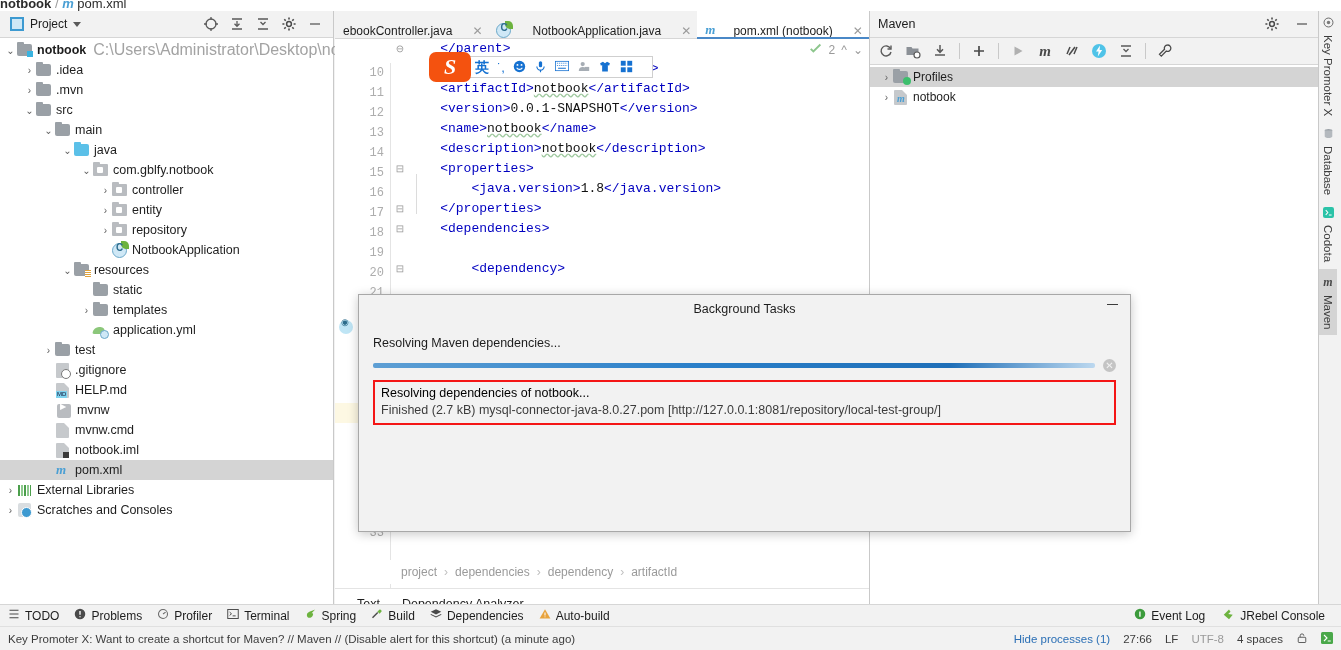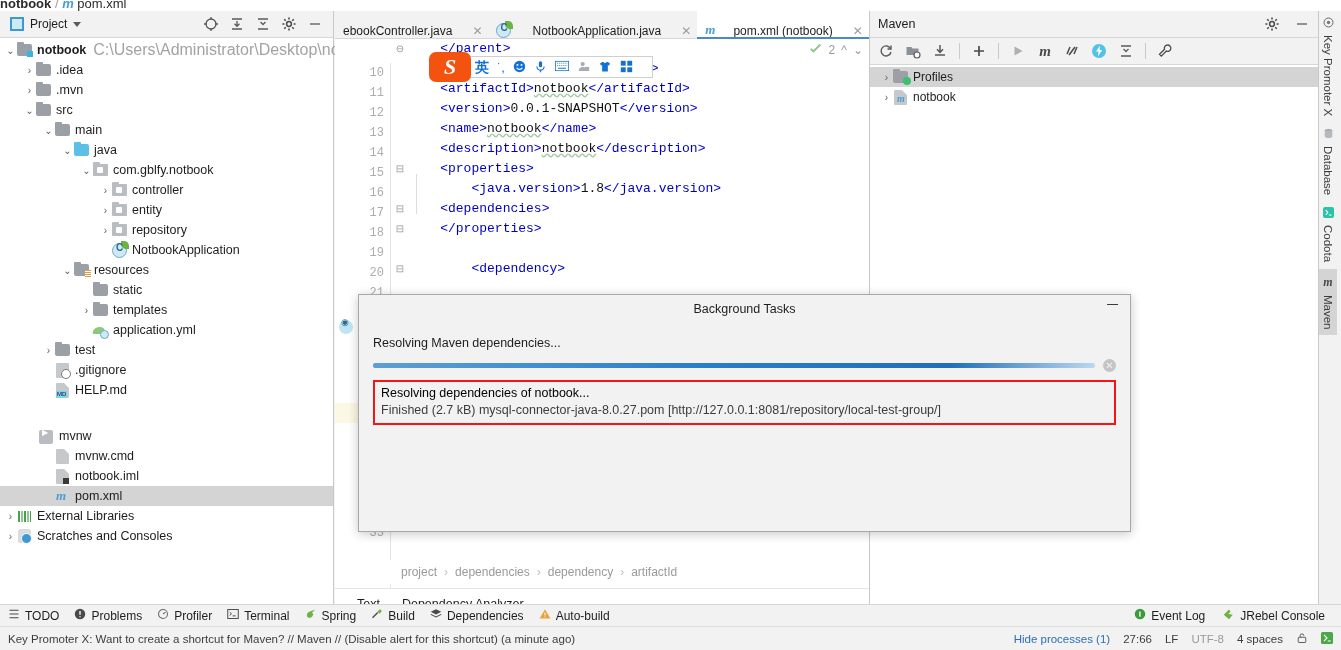--- a/index.html
+++ b/index.html
@@ -446,21 +446,21 @@
         </div>
         <div class="row" style="padding-left: 42px;">
           <span class="arrow none">›</span>
           <span class="ic">
             <span class="fileico">
               <span class="badge-md">MD</span>
             </span>
           </span>
           <span class="lbl">HELP.md</span>
         </div>
-        <div class="row" style="padding-left: 26px; margin-top: 26px;">
+        <div class="row" style="padding-left: 44px;">
           <span class="arrow none">›</span>
           <span class="ic">
             <span class="mvnwico"></span>
           </span>
           <span class="lbl">mvnw</span>
         </div>
         <div class="row" style="padding-left: 42px;">
           <span class="arrow none">›</span>
           <span class="ic">
             <span class="fileico"></span>
@@ -563,22 +563,22 @@
       <div class="runmark"></div>
       <div class="code" id="code-lines">
           <div class="cline">&nbsp;&nbsp;&nbsp;&nbsp;<span class="tag">&lt;/parent&gt;</span></div>
           <div class="cline">&nbsp;&nbsp;&nbsp;&nbsp;<span class="tag">&lt;groupId&gt;</span><span class="txt">com.gblfy</span><span class="tag">&lt;/groupId&gt;</span></div>
           <div class="cline">&nbsp;&nbsp;&nbsp;&nbsp;<span class="tag">&lt;artifactId&gt;</span><span class="txt wavy">notbook</span><span class="tag">&lt;/artifactId&gt;</span></div>
           <div class="cline">&nbsp;&nbsp;&nbsp;&nbsp;<span class="tag">&lt;version&gt;</span><span class="txt">0.0.1-SNAPSHOT</span><span class="tag">&lt;/version&gt;</span></div>
           <div class="cline">&nbsp;&nbsp;&nbsp;&nbsp;<span class="tag">&lt;name&gt;</span><span class="txt wavy">notbook</span><span class="tag">&lt;/name&gt;</span></div>
           <div class="cline">&nbsp;&nbsp;&nbsp;&nbsp;<span class="tag">&lt;description&gt;</span><span class="txt wavy">notbook</span><span class="tag">&lt;/description&gt;</span></div>
           <div class="cline">&nbsp;&nbsp;&nbsp;&nbsp;<span class="tag">&lt;properties&gt;</span></div>
           <div class="cline">&nbsp;&nbsp;&nbsp;&nbsp;&nbsp;&nbsp;&nbsp;&nbsp;<span class="tag">&lt;java.version&gt;</span><span class="txt">1.8</span><span class="tag">&lt;/java.version&gt;</span></div>
+          <div class="cline">&nbsp;&nbsp;&nbsp;&nbsp;<span class="tag">&lt;/properties&gt;</span></div>
           <div class="cline">&nbsp;&nbsp;&nbsp;&nbsp;<span class="tag">&lt;dependencies&gt;</span></div>
-          <div class="cline">&nbsp;&nbsp;&nbsp;&nbsp;<span class="tag">&lt;/properties&gt;</span></div>
           <div class="cline">&nbsp;</div>
           <div class="cline">&nbsp;&nbsp;&nbsp;&nbsp;&nbsp;&nbsp;&nbsp;&nbsp;<span class="tag">&lt;dependency&gt;</span></div>
           <div class="cline">&nbsp;</div>
           <div class="cline">&nbsp;</div>
           <div class="cline">&nbsp;</div>
           <div class="cline">&nbsp;</div>
           <div class="cline">&nbsp;</div>
           <div class="cline">&nbsp;</div>
           <div class="cline">&nbsp;</div>
           <div class="cline">&nbsp;</div>

